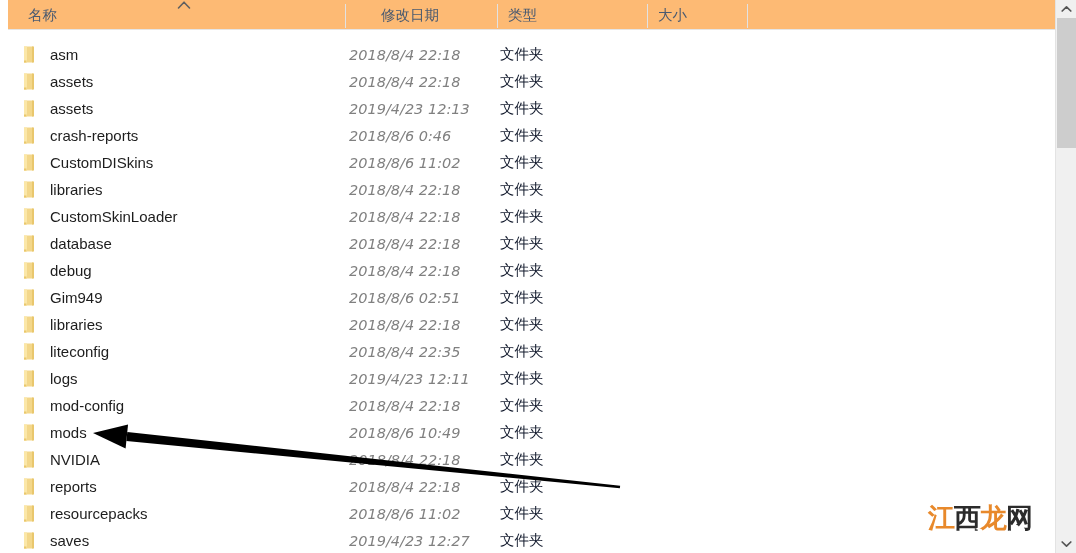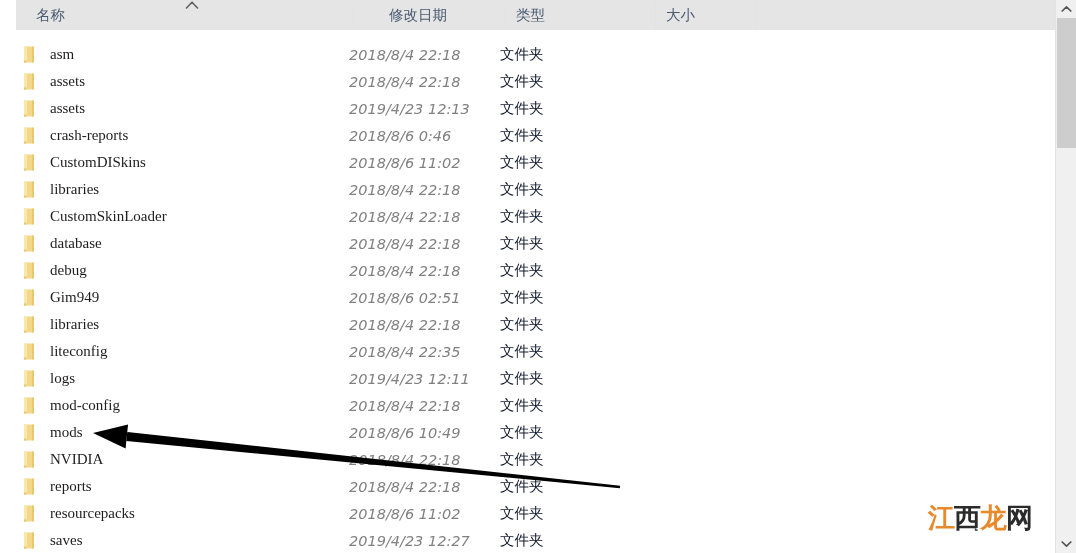--- a/index.html
+++ b/index.html
@@ -22,24 +22,24 @@
     position: absolute;
     top: 0; left: 0;
     width: 1076px;
     height: 553px;
     background: #ffffff;
   }
 
   
   .col-header {
     position: absolute;
-    top: 0; left: 16px;
+    top: 0; left: 8px;
     width: 1055px;
     height: 30px;
-    background: #e5e5e5;
+    background: #fdba74;
     border-bottom: 1px solid #e5e5e5;
   }
   .col-cell {
     position: absolute;
     top: 0;
     height: 30px;
     display: flex;
     align-items: center;
     font-size: 14.5px;
     color: #4a5a70;
@@ -91,21 +91,21 @@
     top: 0;
     height: 27px;
     display: flex;
     align-items: center;
     white-space: nowrap;
   }
   .cell-name {
     left: 22px;
     font-size: 15px;
     color: #1d1d1d;
-    font-family: Liberation Serif, serif;
+    font-family: Liberation Sans, sans-serif;
     text-align: center;
   }
   .cell-date {
     left: 349px;
     font-size: 14.5px;
     color: #808080;
     font-family: "DejaVu Sans", "Liberation Sans", sans-serif;
     font-style: italic;
   }
   .cell-type {

